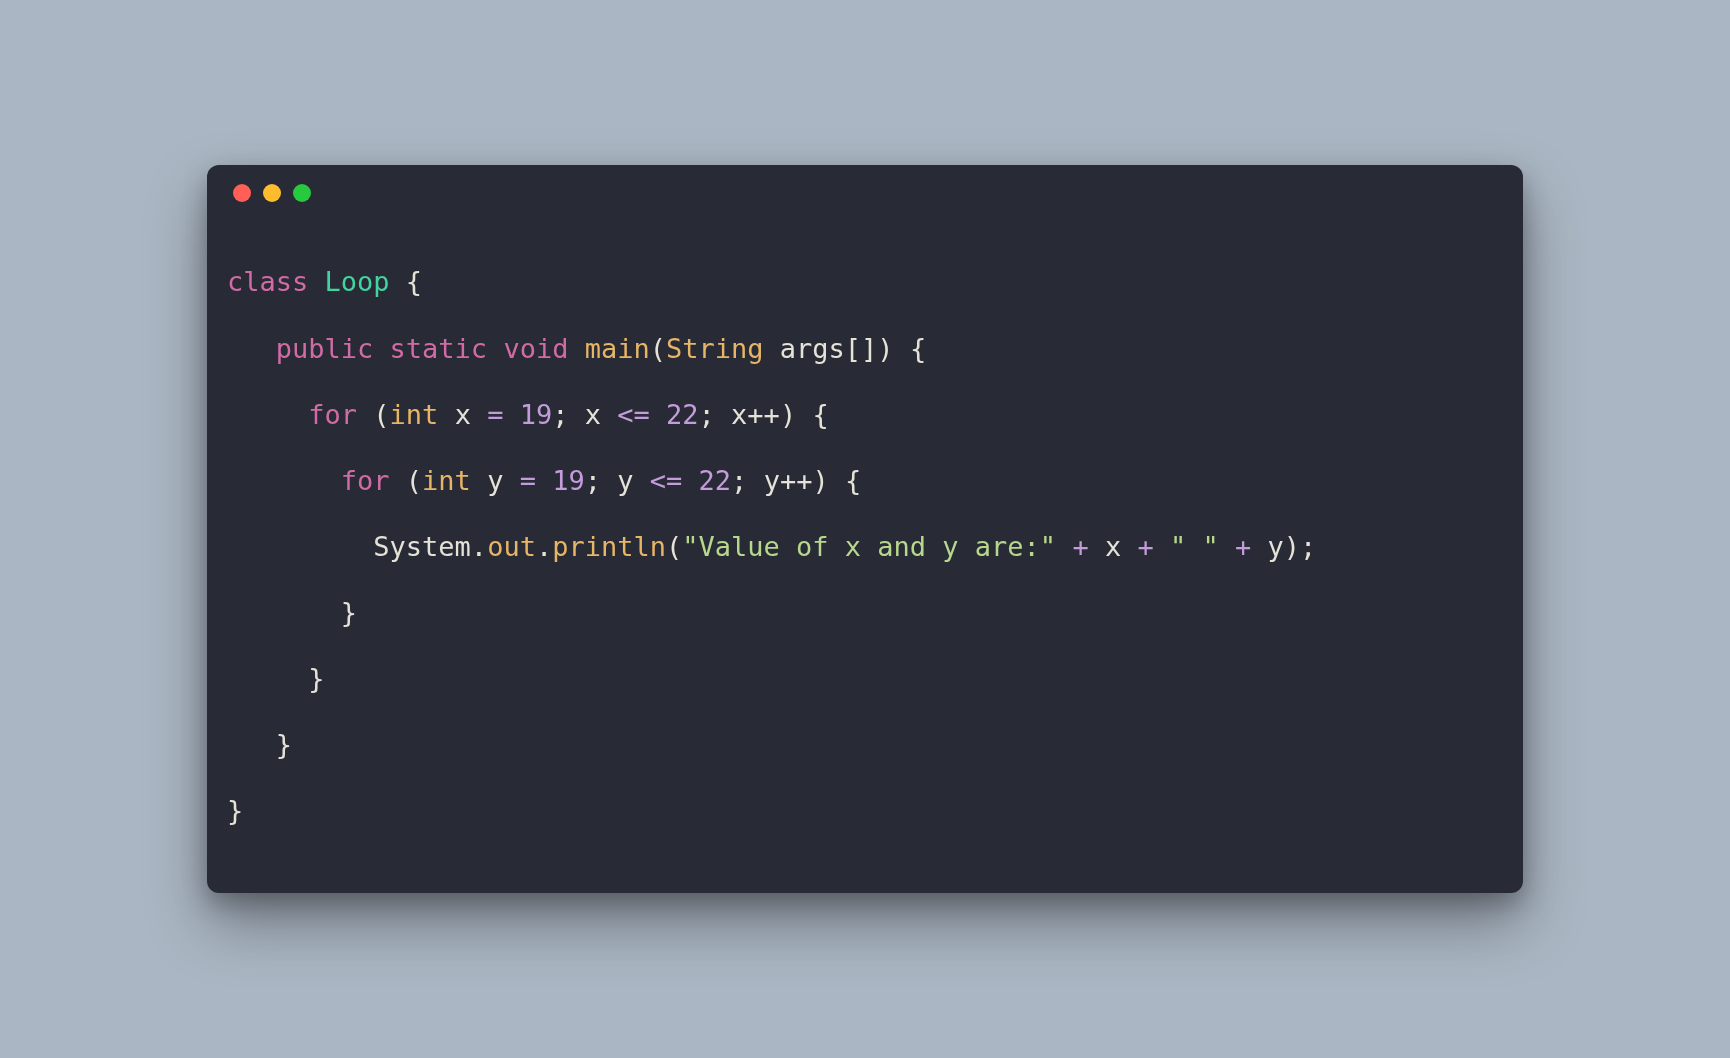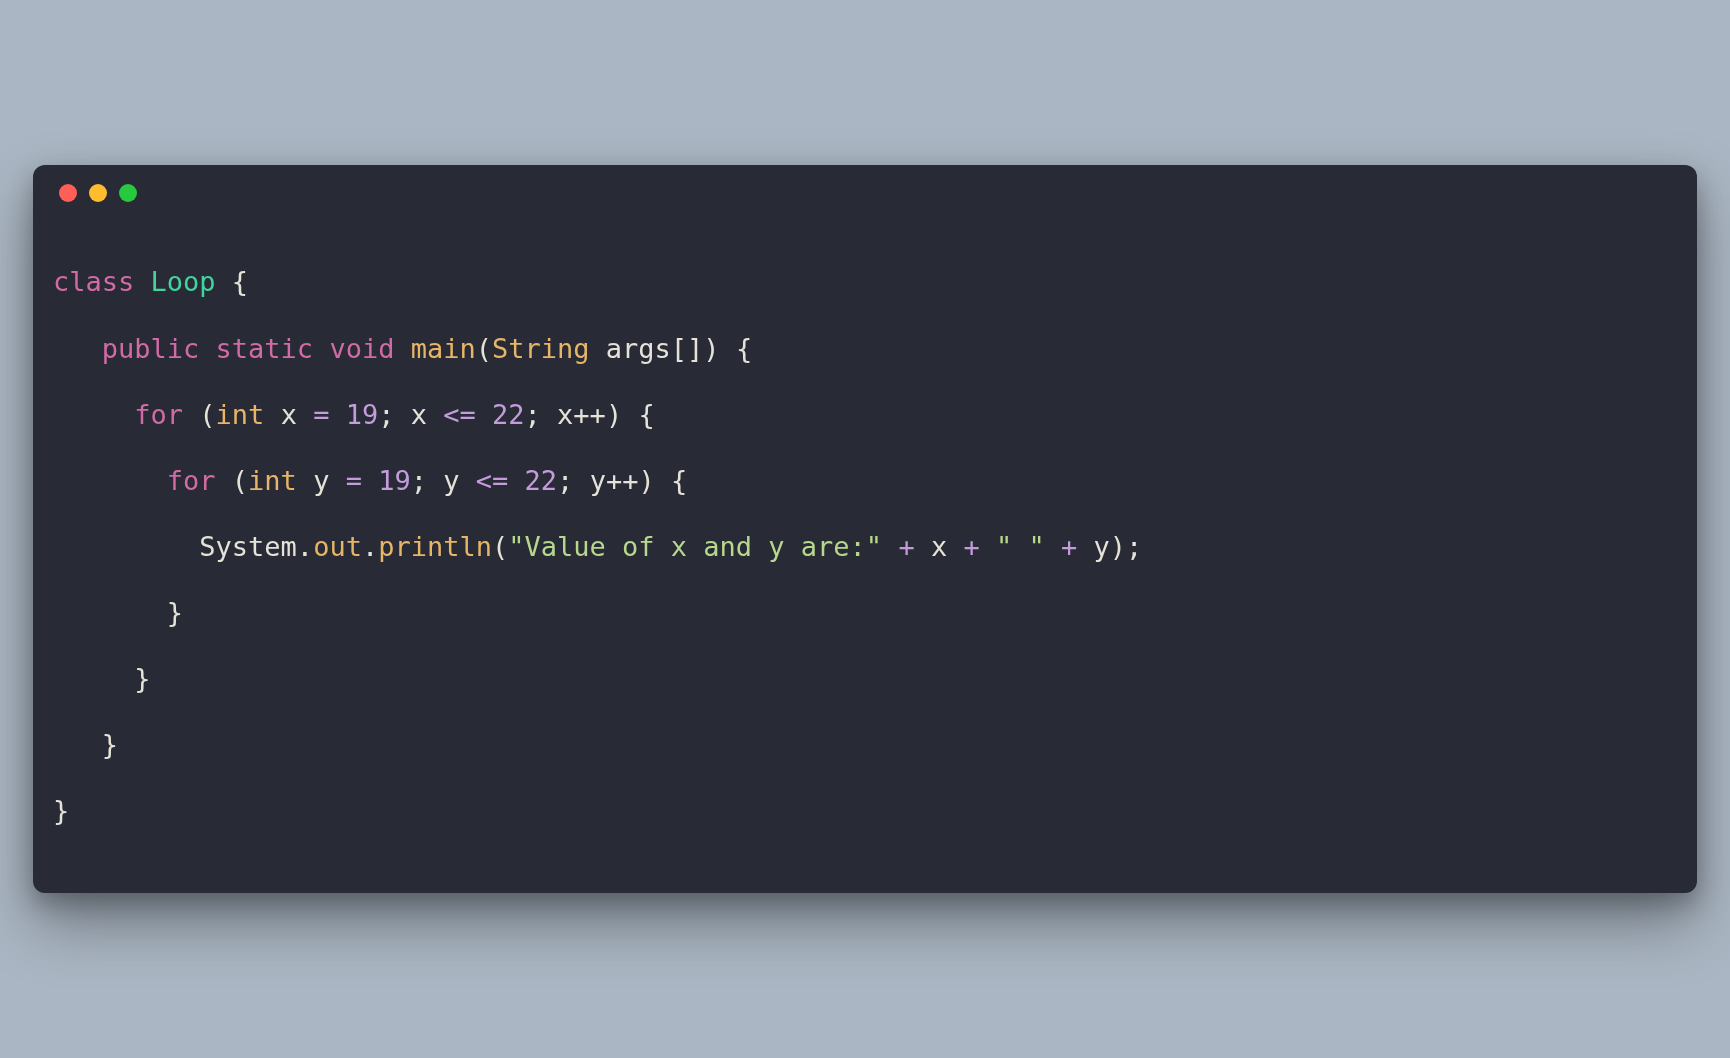--- a/index.html
+++ b/index.html
@@ -7,21 +7,21 @@
   body {
     background: #aab6c3;
     display: flex;
     align-items: center;
     justify-content: center;
     font-family: ui-monospace, "SF Mono", "Menlo", "Consolas", monospace;
     min-height: 1058px;
     width: 1730px;
   }
   .window {
-    width: 1664px;
+    width: 1316px;
     background: #282a36;
     border-radius: 12px;
     box-shadow: 0 30px 60px rgba(0,0,0,0.35), 0 10px 25px rgba(0,0,0,0.25);
     overflow: hidden;
   }
   .titlebar {
     height: 56px;
     display: flex;
     align-items: center;
     padding: 0 26px;

